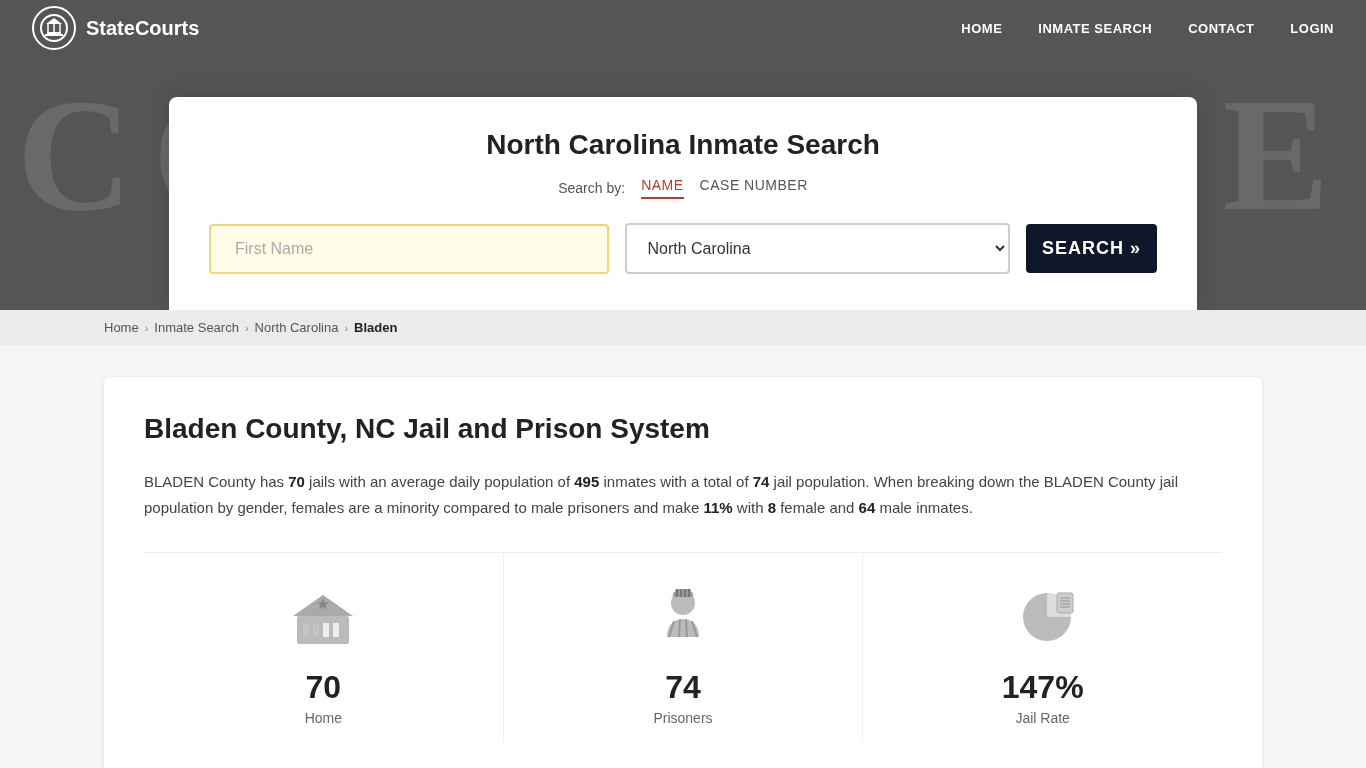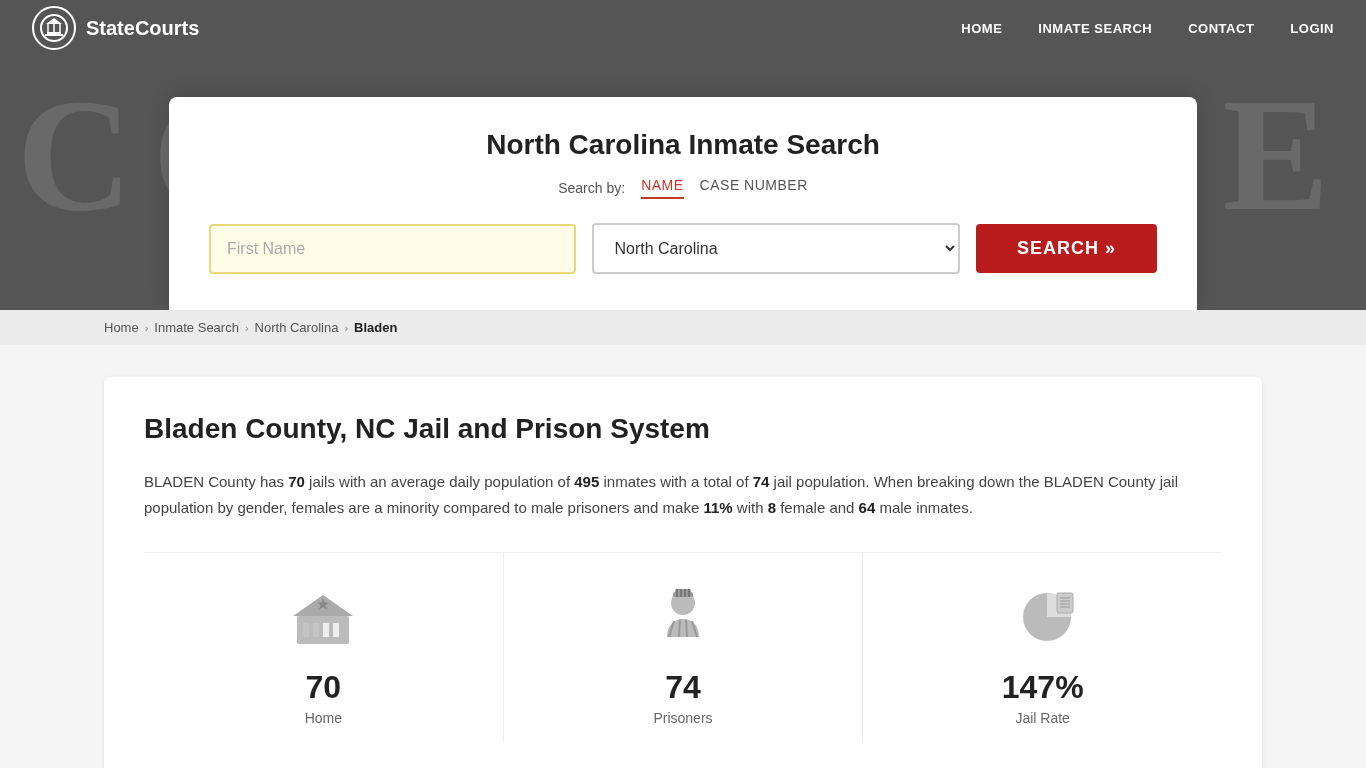--- a/index.html
+++ b/index.html
@@ -120,21 +120,21 @@
       color: #c0392b;
       border-bottom-color: #c0392b;
     }
     .search-inputs-row {
       display: flex;
       gap: 16px;
       align-items: center;
     }
     .search-input {
       flex: 1;
-      padding: 14px 16px;
+      padding: 14px 24px;
       font-size: 16px;
       border: 2px solid #e8d87a;
       border-radius: 4px;
       background: #fffde7;
       color: #0f766e;
       outline: none;
     }
     .search-input::placeholder { color: #aaa; }
     .state-select {
       flex: 1;
@@ -142,24 +142,24 @@
       font-size: 16px;
       border: 2px solid #ccc;
       border-radius: 4px;
       background: white;
       color: #333;
       appearance: auto;
       cursor: pointer;
       outline: none;
     }
     .search-btn {
-      background: #b91c1c;
+      background: #0f172a;
       color: white;
       border: none;
-      padding: 14px 41px;
+      padding: 14px 16px;
       font-size: 18px;
       font-weight: bold;
       border-radius: 4px;
       cursor: pointer;
       letter-spacing: 1px;
       white-space: nowrap;
       flex-shrink: 0;
     }
 
     

